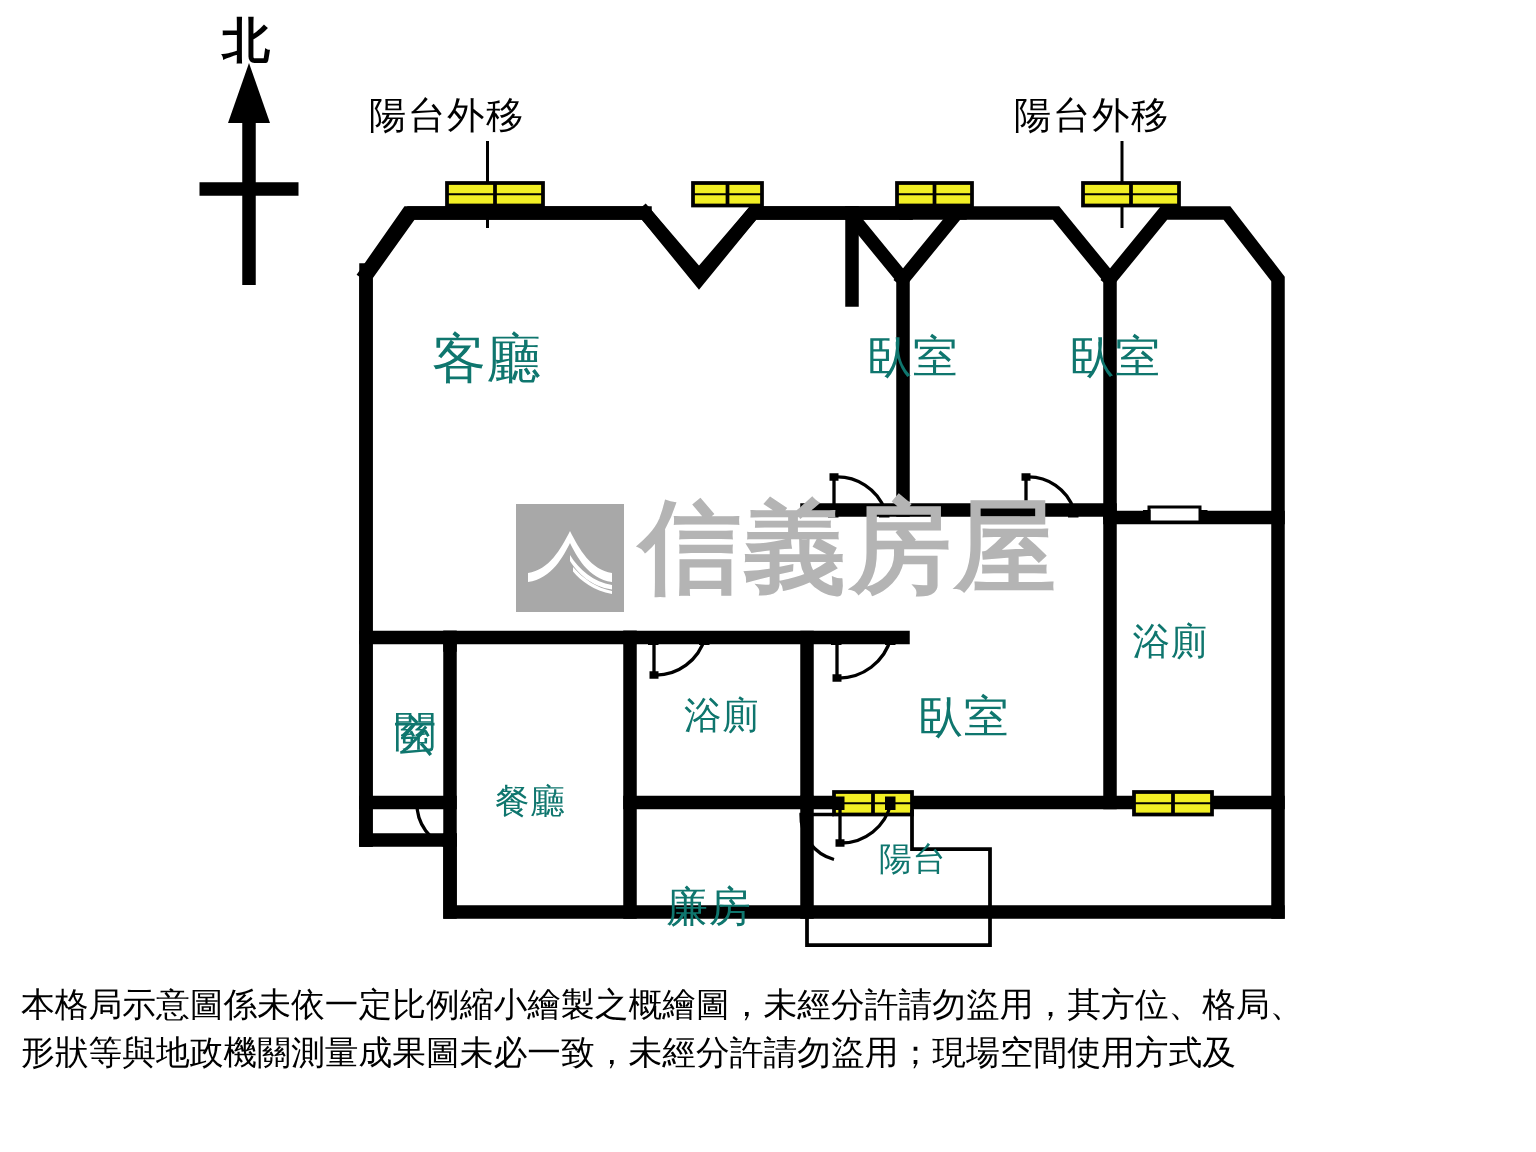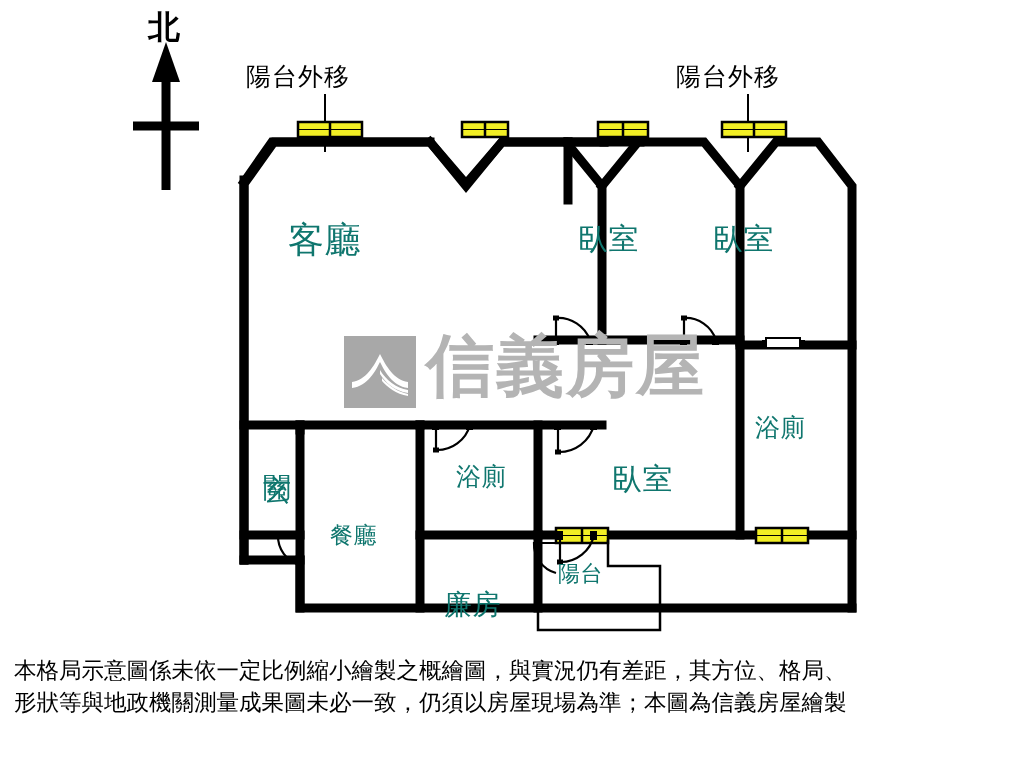--- a/index.html
+++ b/index.html
@@ -285,31 +285,31 @@
   <div class="room-label" style="left:330px; top:524px; font-size:23px;">餐廳</div>
 
   <div class="room-label" style="left:456px; top:464px; font-size:25px;">浴廁</div>
 
   <div class="room-label" style="left:612px; top:464px; font-size:30px;">臥室</div>
 
   <div class="room-label" style="left:755px; top:415px; font-size:25px;">浴廁</div>
 
   <div class="room-label" style="left:444px; top:591px; font-size:28px;">廉房</div>
 
-  <div class="room-label" style="left:558px; top:563px; font-size:22px;">陽台</div>
+  <div class="room-label" style="left:586px; top:563px; font-size:22px;">陽台</div>
 
   <div id="watermark-block">
     <div id="watermark-logo">
       <svg viewBox="0 0 72 72" width="72" height="72">
         <path d="M8 46 C 22 44, 30 30, 36 18 C 42 30, 50 44, 64 46 L 64 52 C 48 50, 40 34, 36 26 C 32 34, 24 50, 8 52 Z" fill="#ffffff"></path>
         <path d="M36 34 C 42 44, 52 52, 64 54 L 64 57 C 50 55, 41 46, 36 38 Z" fill="#ffffff"></path>
         <path d="M38 42 C 45 50, 54 56, 64 58 L 64 60 C 52 58, 43 51, 38 45 Z" fill="#ffffff"></path>
       </svg>
     </div>
     <div id="watermark-brand">信義房屋</div>
   </div>
 
   <div id="disclaimer">
-    <div>本格局示意圖係未依一定比例縮小繪製之概繪圖，與實況仍有差距，其方位、格局、</div>
-    <div>形狀等與地政機關測量成果圖未必一致，仍須以房屋現場為準；本圖為信義房屋繪製</div>
+    <div>本格局示意圖係未依一定比例縮小繪製之概繪圖，未經分許請勿盜用，其方位、格局、</div>
+    <div>形狀等與地政機關測量成果圖未必一致，未經分許請勿盜用；現場空間使用方式及</div>
   </div>
 
 </div>
 
 </body></html>

